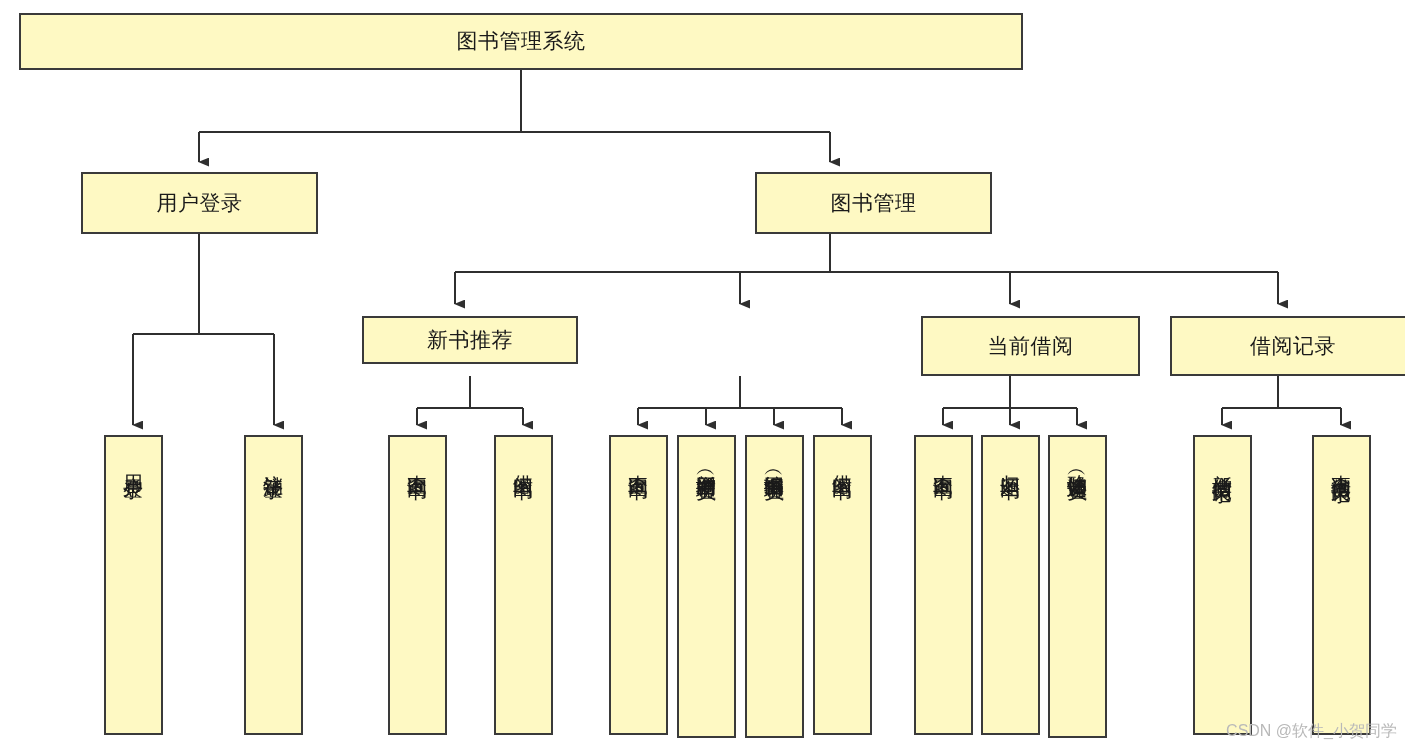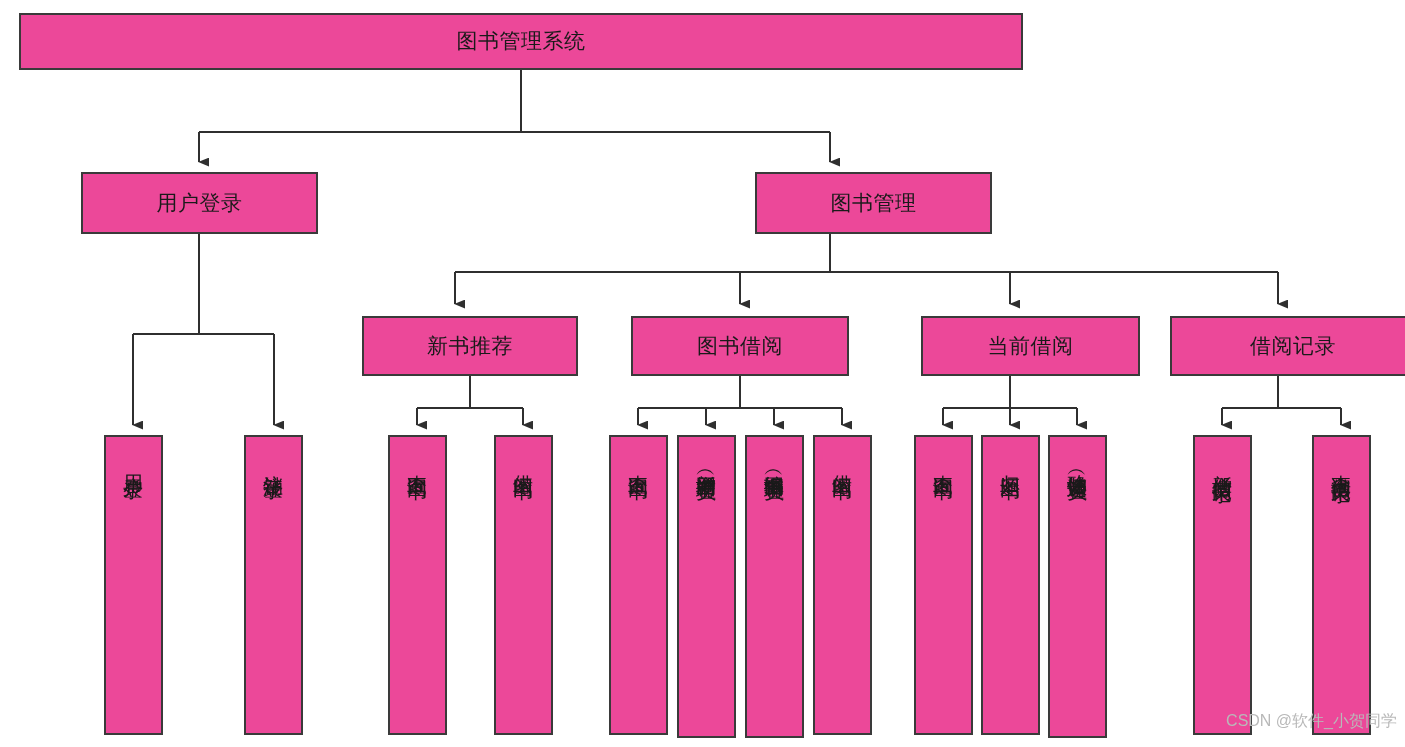--- a/index.html
+++ b/index.html
@@ -21,21 +21,21 @@
   #edges-layer {
     position: absolute;
     left: 0;
     top: 0;
     width: 1405px;
     height: 747px;
   }
   .node {
     position: absolute;
     box-sizing: border-box;
-    background: #ec4899;
+    background: #fef9c3;
     border: 2px solid #3a3a3a;
     display: flex;
     align-items: center;
     justify-content: center;
     z-index: 3;
   }
   .node-label {
     color: #1a1a1a;
     line-height: 1.18;
     text-align: center;
@@ -56,21 +56,21 @@
     font-size: 20px;
     letter-spacing: 2px;
     line-height: 1;
   }
   .node.leaf.tall .node-label {
     letter-spacing: 1px;
   }
   #watermark {
     position: absolute;
     right: 8px;
-    bottom: 15px;
+    bottom: 5px;
     font-size: 16px;
     color: #b9b9b9;
     z-index: 9;
     white-space: nowrap;
     font-family: "Liberation Sans", "DejaVu Sans", sans-serif;
   }
 </style>
 </head>
 <body>
 
@@ -134,27 +134,24 @@
   </div>
 
   <div class="node horizontal" style="left:81px; top:172px; width:237px; height:62px;">
     <span class="node-label">用户登录</span>
   </div>
 
   <div class="node horizontal" style="left:711px; top:172px; width:237px; height:62px;margin-left:44px;">
     <span class="node-label">图书管理</span>
   </div>
 
-  <div class="node horizontal" style="left:362px; top:316px; width:216px; height:60px;">
+  <div class="node horizontal" style="left:362px; top:316px; width:216px; height:48px;">
     <span class="node-label">新书推荐</span>
   </div>
 
-  <div class="node horizontal" style="left:631px; top:316px; width:218px; height:60px;">
-    <span class="node-label">图书借阅</span>
-  </div>
 
   <div class="node horizontal" style="left:901px; top:316px; width:219px; height:60px;margin-left:20px;">
     <span class="node-label">当前借阅</span>
   </div>
 
   <div class="node horizontal" style="left:1170px; top:316px; width:246px; height:60px;">
     <span class="node-label">借阅记录</span>
   </div>
 
   <div class="node leaf" style="left:104px; top:435px; width:59px; height:300px;">

